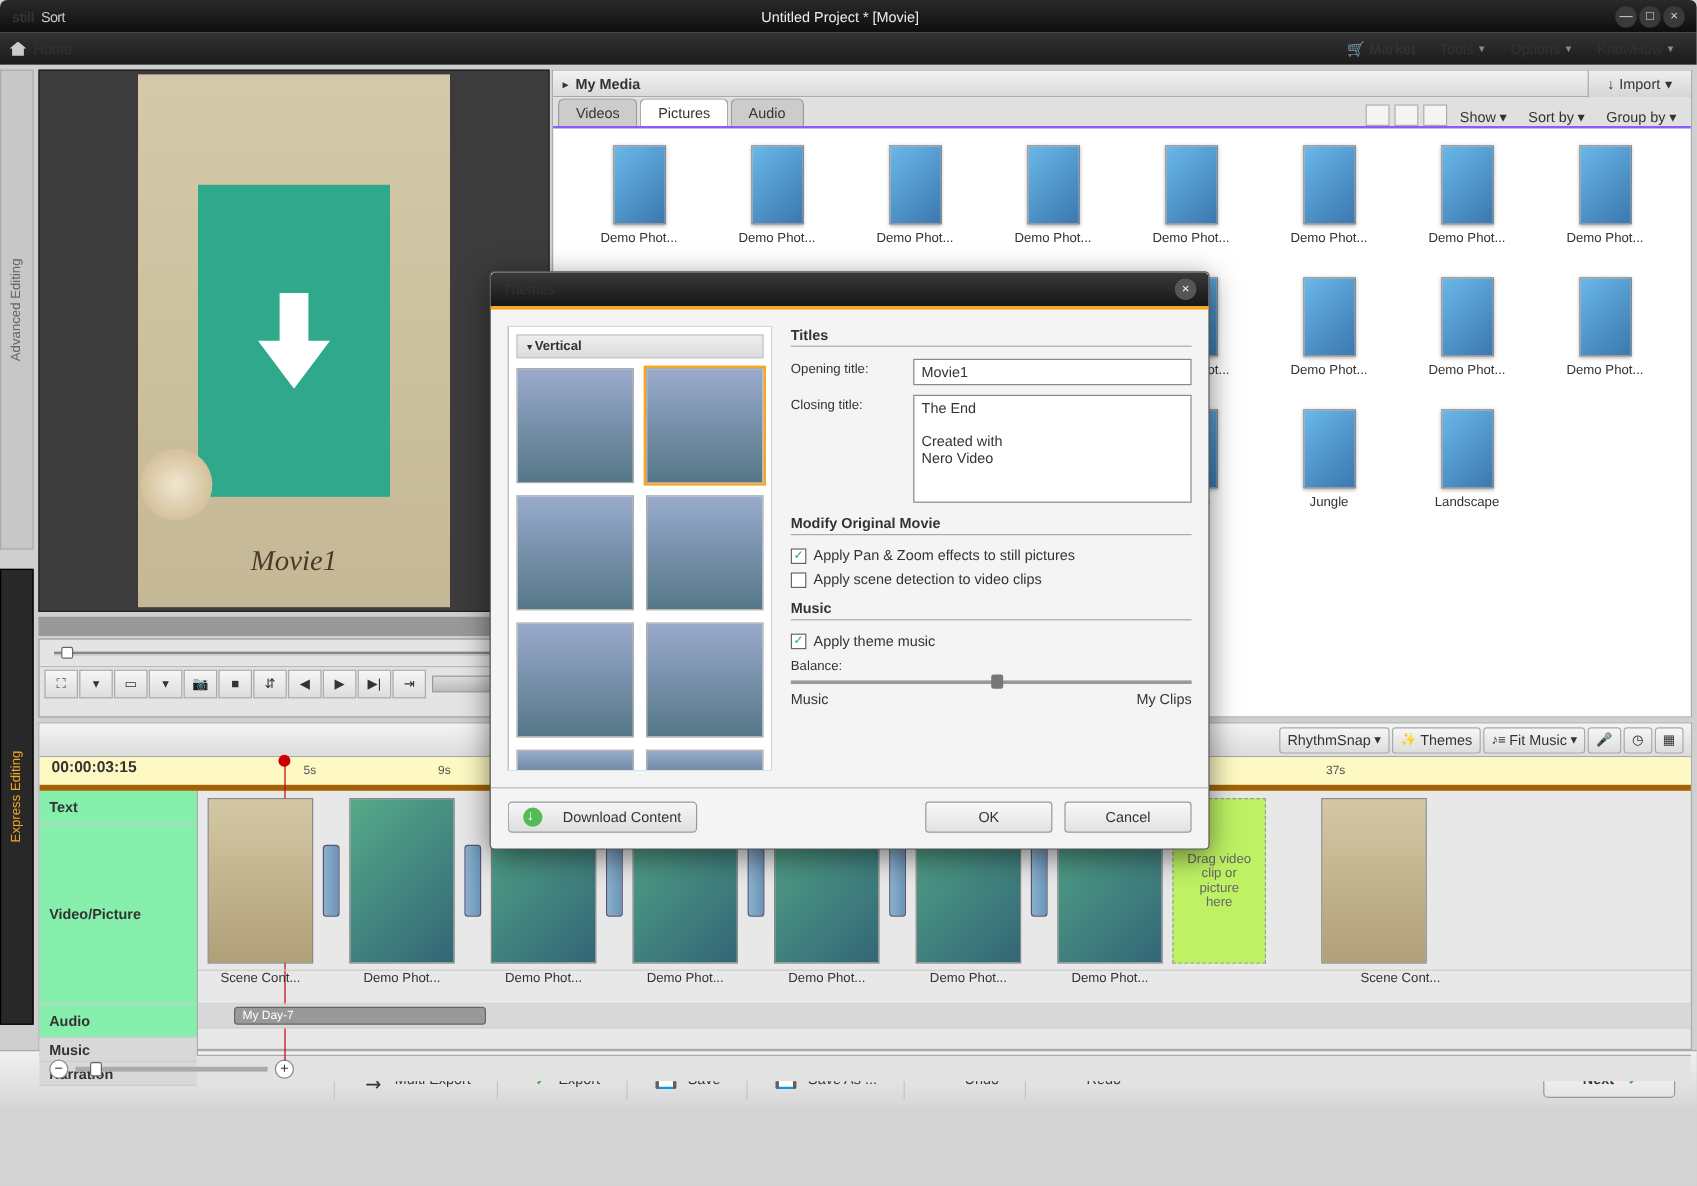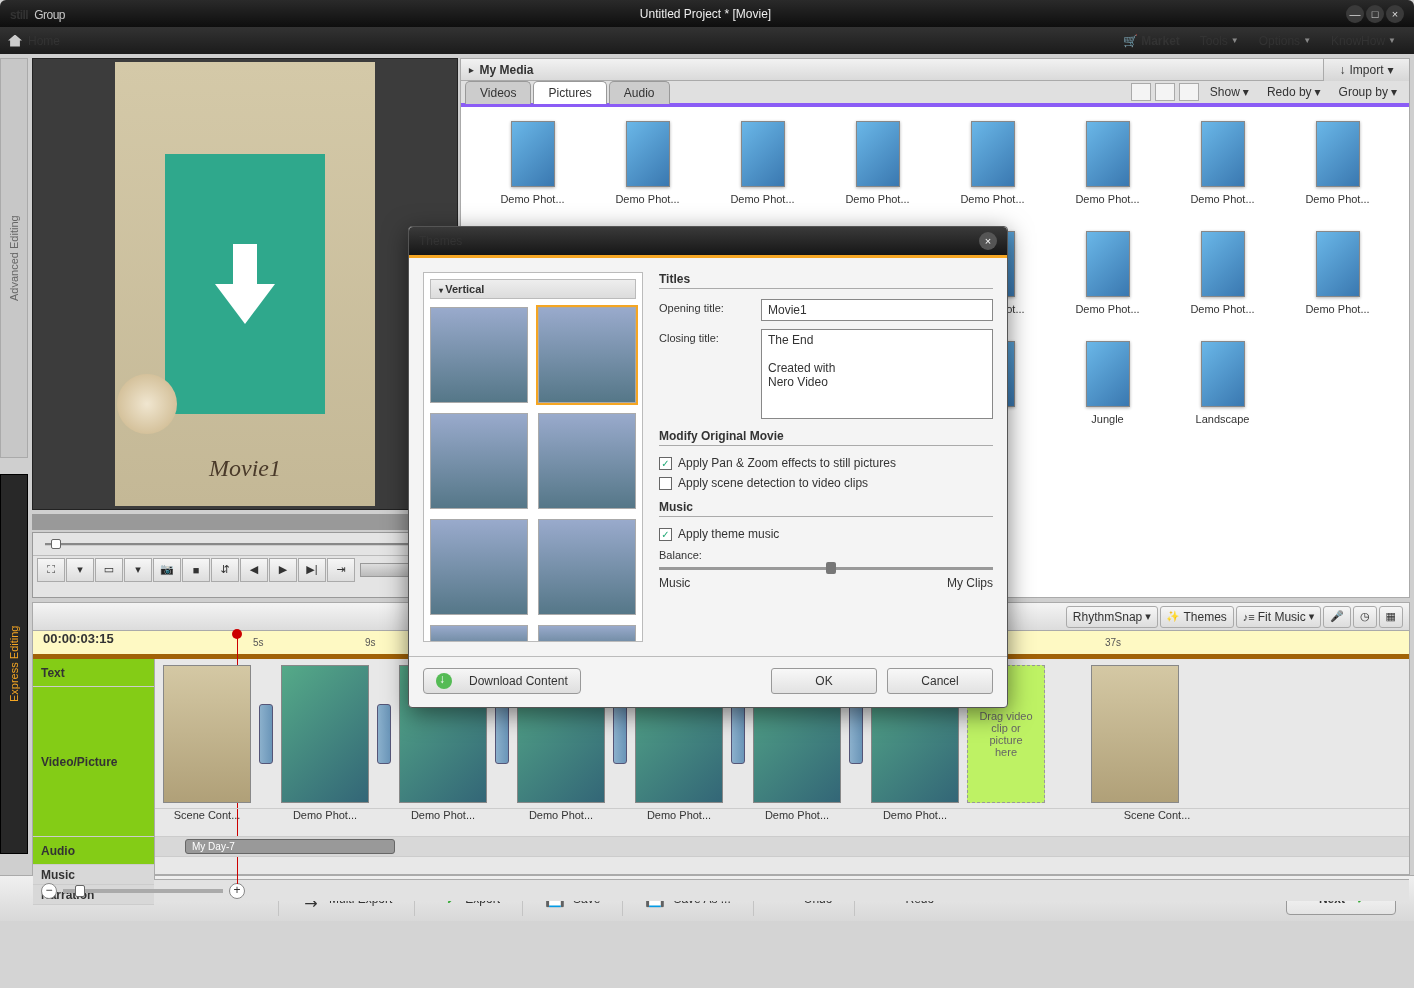--- a/index.html
+++ b/index.html
@@ -46,21 +46,21 @@
 .pc-slider .thumb{position:absolute;left:6px;top:-4px;width:10px;height:10px;background:#fff;border:1px solid #666;border-radius:2px}
 .pc-buttons{display:flex;align-items:center;height:28px;border-top:1px solid #bbb;padding:0 4px;gap:1px}
 .pc-btn{width:28px;height:24px;background:linear-gradient(#f6f6f6,#ddd);border:1px solid #aaa;display:flex;align-items:center;justify-content:center;cursor:pointer;font-size:11px}
 .pc-tbar{flex:1;height:14px;background:linear-gradient(#ddd,#bbb);border:1px solid #999;margin:0 4px}
 
 
 .media{position:absolute;left:460px;top:4px;right:4px;height:540px;background:#fff;border:1px solid #aaa}
 .media-head{height:22px;background:linear-gradient(#f2f2f2,#dadada);display:flex;align-items:center;padding:0 8px;font-weight:600;border-bottom:1px solid #aaa}
 .media-head::before{content:"▸";margin-right:6px;font-size:9px}
 .media-import{position:absolute;right:0;top:0;height:22px;width:86px;background:linear-gradient(#eee,#d6d6d6);border-left:1px solid #aaa;display:flex;align-items:center;justify-content:center;gap:4px;cursor:pointer}
-.media-tabs{height:26px;background:#e0e0e0;display:flex;align-items:center;padding:0 4px;border-bottom:4px solid #8b5cf6;gap:2px}
+.media-tabs{height:26px;background:#e0e0e0;display:flex;align-items:flex-end;padding:0 4px;border-bottom:2px solid #8b5cf6;gap:2px}
 .mtab{padding:4px 14px;background:#ccc;border:1px solid #999;border-bottom:none;border-top-left-radius:5px;border-top-right-radius:5px;cursor:pointer}
 .mtab.active{background:#fff}
 .media-tabs .spacer{flex:1}
 .media-tabs .viewbtn{width:20px;height:18px;border:1px solid #aaa;background:#f4f4f4;cursor:pointer;margin:0 1px}
 .media-tabs .dd{padding:0 8px;cursor:pointer;display:flex;align-items:center;gap:3px}
 
 .media-grid{padding:14px;display:grid;grid-template-columns:repeat(8,100px);gap:26px 0;justify-content:space-around}
 .media-item{display:flex;flex-direction:column;align-items:center;gap:6px;cursor:pointer}
 .media-thumb{width:44px;height:66px;background:linear-gradient(135deg,#6ab7e8,#3a78b0);border:1px solid #888;box-shadow:0 1px 3px rgba(0,0,0,0.3)}
 .media-lbl{font-size:11px;text-align:center;white-space:nowrap;overflow:hidden;text-overflow:ellipsis;width:88px}
@@ -73,21 +73,21 @@
 .tl-chevup{position:absolute;left:50%;top:-1px;transform:translateX(-50%);width:28px;height:12px;background:#e2e2e2;border:1px solid #aaa;border-top:none;border-bottom-left-radius:6px;border-bottom-right-radius:6px;text-align:center;font-size:8px;cursor:pointer}
 
 .tl-ruler{height:28px;background:#fef9c3;border-bottom:5px solid #a16207;display:flex;align-items:flex-start;position:relative}
 .tl-time{width:122px;padding-left:10px;font-size:13px;font-weight:600}
 .tl-ticks{flex:1;position:relative;height:100%}
 .tick{position:absolute;top:6px;font-size:10px;color:#555}
 .playhead{position:absolute;top:0;bottom:-230px;width:1px;background:#c00;left:82px}
 .playhead::before{content:"";position:absolute;top:-2px;left:-5px;width:10px;height:10px;background:#c00;border-radius:50%}
 
 .tl-body{display:flex;height:220px}
-.tl-labels{width:122px;background:#84cc16;border-right:1px solid #aaa}
+.tl-labels{width:132px;background:#86efac;border-right:1px solid #aaa}
 .tl-labelrow{border-bottom:1px solid #ccc;padding:2px 8px;display:flex;align-items:center;font-weight:600}
 .tl-labelrow.txt{height:28px}
 .tl-labelrow.vp{height:150px}
 .tl-labelrow.aud{height:28px}
 .tl-labelrow.mus{height:20px;background:#d8d8d8}
 .tl-labelrow.nar{height:20px;background:#d8d8d8}
 
 .tl-tracks{flex:1;position:relative;overflow:hidden}
 .track{border-bottom:1px solid #ccc;position:relative}
 .track.txt{height:28px}
@@ -154,21 +154,21 @@
 .mf-btn{height:26px;width:106px;background:linear-gradient(#f8f8f8,#e2e2e2);border:1px solid #999;border-radius:3px;display:flex;align-items:center;justify-content:center;cursor:pointer}
 
 .home-icon{width:14px;height:12px;background:#ccc;clip-path:polygon(50% 0,100% 50%,85% 50%,85% 100%,15% 100%,15% 50%,0 50%)}
 .green-arrow{width:16px;height:16px;background:#5b5;border-radius:50%;position:relative}
 .green-arrow::after{content:"↓";position:absolute;color:#fff;font-size:12px;left:3px;top:-1px}
 </style>
 </head>
 <body>
 
 <div class="titlebar">
-  <span class="logo"><span>still</span> <em>Group</em></span>
+  <span class="logo"><span>still</span> <em>Sort</em></span>
   <span class="proj">Untitled Project * [Movie]</span>
   <div class="winbtns">
     <div class="winbtn">—</div>
     <div class="winbtn">□</div>
     <div class="winbtn">×</div>
   </div>
 </div>
 
 <div class="menubar">
   <div class="home">
@@ -232,21 +232,21 @@
     <div class="media-import">↓ <span>Import</span> ▾</div>
     <div class="media-tabs">
       <div class="mtab">Videos</div>
       <div class="mtab active">Pictures</div>
       <div class="mtab">Audio</div>
       <div class="spacer"></div>
       <div class="viewbtn"></div>
       <div class="viewbtn"></div>
       <div class="viewbtn"></div>
       <div class="dd"><span>Show</span> ▾</div>
-      <div class="dd"><span>Redo by</span> ▾</div>
+      <div class="dd"><span>Sort by</span> ▾</div>
       <div class="dd"><span>Group by</span> ▾</div>
     </div>
     <div class="media-grid" id="media-grid">
         <div class="media-item">
           <div class="media-thumb"></div>
           <div class="media-lbl">Demo Phot...</div>
         </div>
         <div class="media-item">
           <div class="media-thumb"></div>
           <div class="media-lbl">Demo Phot...</div>

